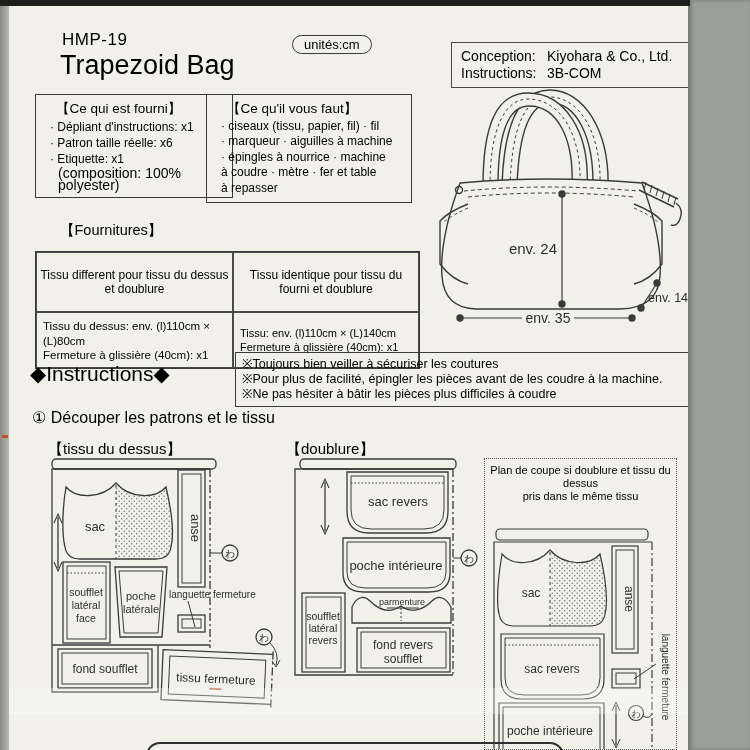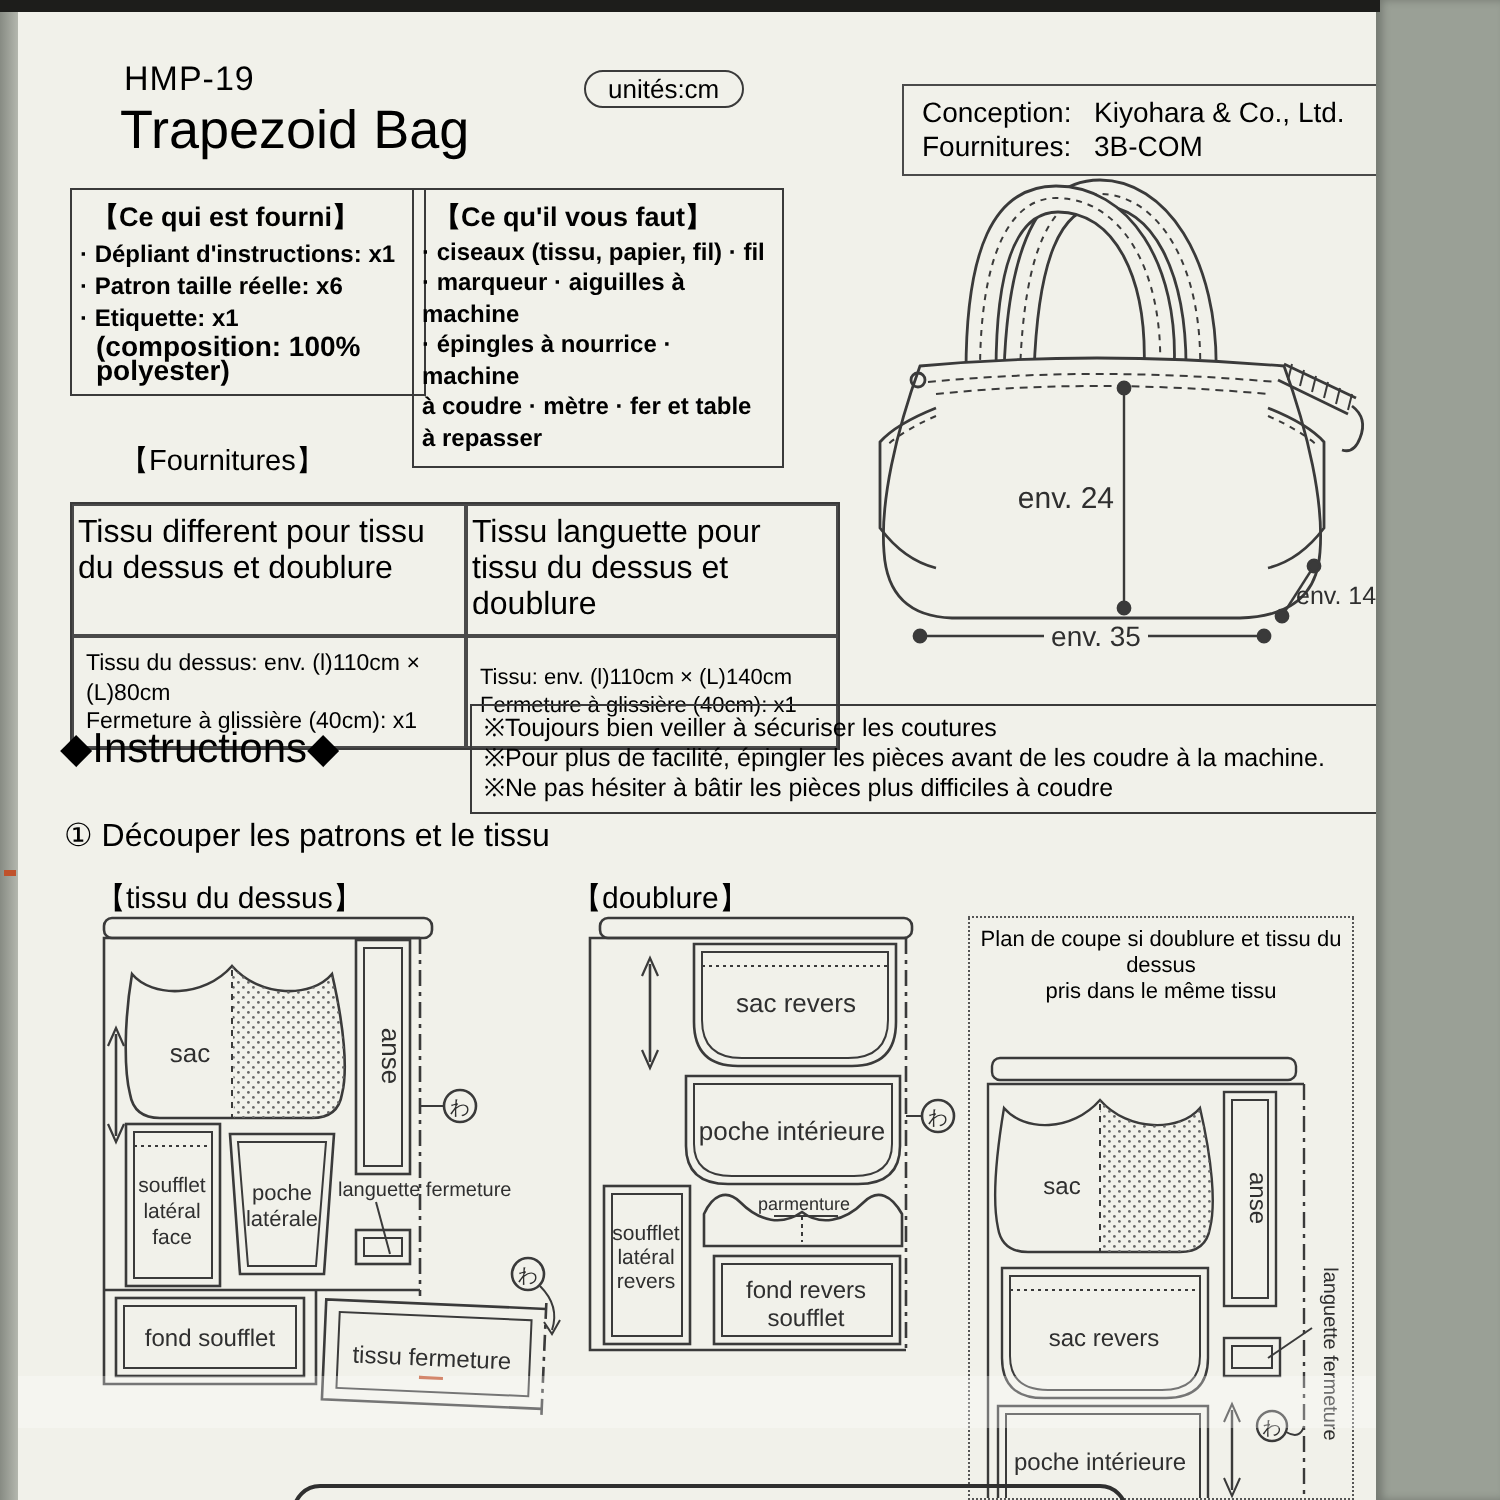--- a/index.html
+++ b/index.html
@@ -16,32 +16,32 @@
   #artifact-red{left:2px;top:435px;width:6px;height:3px;background:#c0522c;z-index:11;}
   
   #code{left:62px;top:30px;font-size:17px;letter-spacing:.5px;}
   #title{left:60px;top:50px;font-size:27px;}
   #units{left:292px;top:35px;border:1.5px solid #3a3a3a;border-radius:11px;
          padding:1px 11px;font-size:13px;}
   #credits{left:451px;top:42px;width:218px;border:1.2px solid #4a4a4a;
            padding:5px 9px;font-size:14px;line-height:17px;}
   #credits .row span:first-child{display:inline-block;width:86px;}
   
-  .infobox{border:1.5px solid #3a3a3a;padding:6px 4px;font-size:12px;line-height:16px;font-weight:bold;}
+  .infobox{border:1.5px solid #3a3a3a;padding:6px 14px;font-size:12px;line-height:16px;}
   #provided{left:35px;top:94px;width:168px;}
   #needed{left:206px;top:94px;width:176px;line-height:15.5px;}
   .infobox .bt{font-size:13.5px;margin:0 0 2px 6px;}
   #provided .note{font-size:14px;margin-left:8px;line-height:12px;}
   #supplies-label{left:60px;top:221px;font-size:14.5px;}
   
   #ftable{left:35px;top:251px;width:383px;border:1.5px solid #3a3a3a;}
   .frow{display:flex;}
   .fcell{border:1px solid #4a4a4a;box-sizing:border-box;}
   .c1{width:197px;} .c2{width:186px;}
-  .fhead .fcell{font-size:16px;padding:5px 2px;}
+  .fhead .fcell{font-size:12px;text-align:center;padding:15px 2px;}
   .fbody .fcell{font-size:11.5px;line-height:14.5px;padding:6px 6px;height:56px;}
   .fbody .c2{font-size:11px;display:flex;flex-direction:column;justify-content:center;}
   
   #instr-heading{left:30px;top:362px;font-size:21px;}
   #notes-box{left:235px;top:352px;width:466px;border:1.5px solid #3a3a3a;
              padding:4px 6px;font-size:12.5px;line-height:15px;}
   #step1{left:32px;top:408px;font-size:16px;}
   .seclabel{font-size:15px;}
   #lbl-top{left:48px;top:440px;} #lbl-lining{left:286px;top:440px;}
   
@@ -60,21 +60,21 @@
 <div id="page">
 
   <div class="abs" id="code">HMP-19</div>
   <div class="abs" id="title">Trapezoid Bag</div>
   <div class="abs" id="units">unités:cm</div>
   <div class="abs" id="credits">
     <div class="row">
       <span>Conception:</span><span>Kiyohara &amp; Co., Ltd.</span>
     </div>
     <div class="row">
-      <span>Fournitures:</span><span>3B-COM</span>
+      <span>Instructions:</span><span>3B-COM</span>
     </div>
   </div>
 
   <div class="abs infobox" id="provided">
     <div class="bt">【Ce qui est fourni】</div>
     <div>· Dépliant d'instructions: x1</div>
     <div>· Patron taille réelle: x6</div>
     <div>· Etiquette: x1</div>
     <div class="note">(composition: 100% polyester)</div>
   </div>
@@ -85,21 +85,21 @@
     <div>· marqueur · aiguilles à machine</div>
     <div>· épingles à nourrice · machine</div>
     <div>à coudre · mètre · fer et table</div>
     <div>à repasser</div>
   </div>
 
   <div class="abs" id="supplies-label">【Fournitures】</div>
   <div class="abs" id="ftable">
     <div class="frow fhead">
       <div class="fcell c1">Tissu different pour tissu du dessus et doublure</div>
-      <div class="fcell c2">Tissu languette pour tissu du dessus et doublure</div>
+      <div class="fcell c2">Tissu identique pour tissu du fourni et doublure</div>
     </div>
     <div class="frow fbody">
       <div class="fcell c1">
         <div>Tissu du dessus: env. (l)110cm × (L)80cm</div>
         <div>Fermeture à glissière (40cm): x1</div>
       </div>
       <div class="fcell c2">
         <div>Tissu: env. (l)110cm × (L)140cm</div>
         <div>Fermeture à glissière (40cm): x1</div>
       </div>

